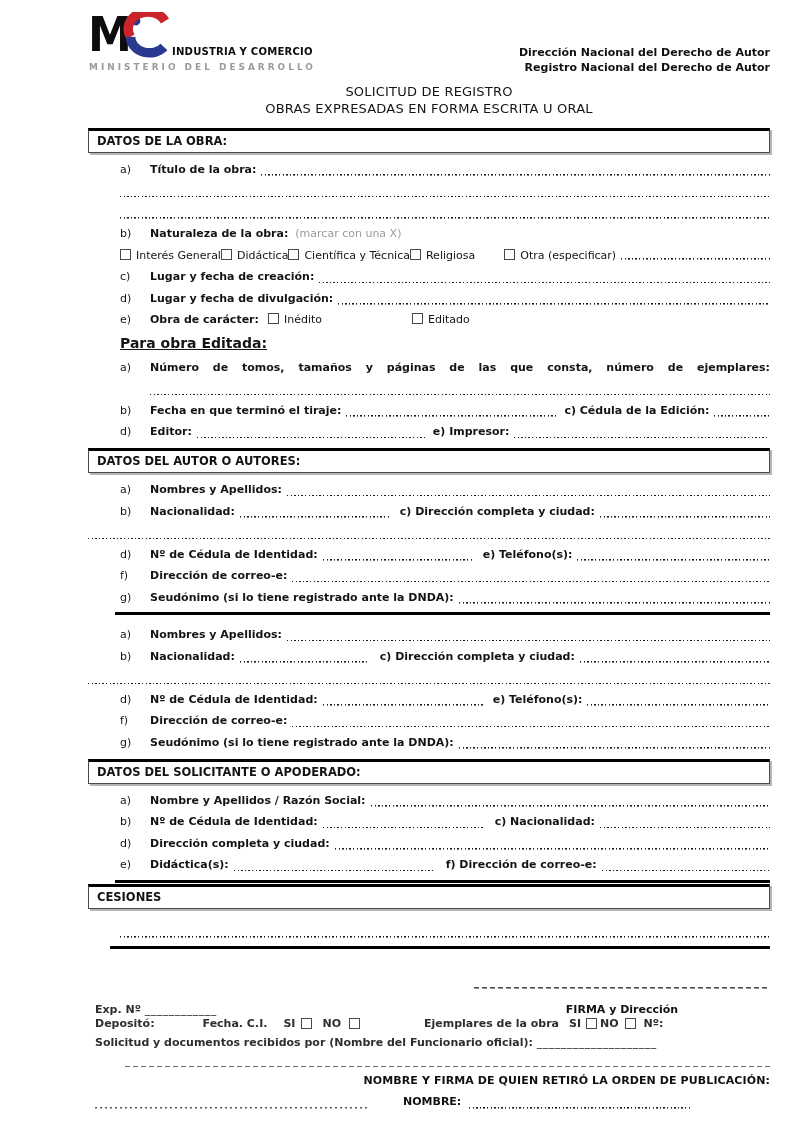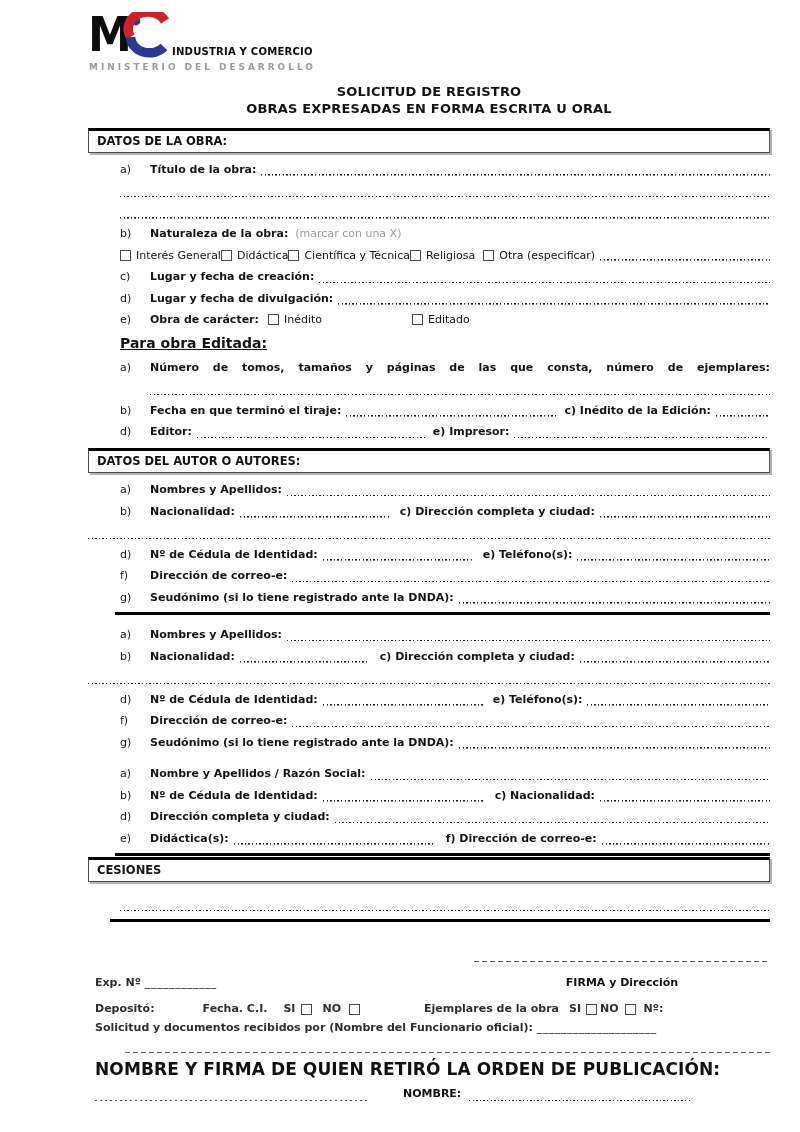--- a/index.html
+++ b/index.html
@@ -13,21 +13,21 @@
 
   
   .hdr { display:flex; justify-content:space-between; align-items:flex-end; height:66px; }
   .logo { position:relative; width:230px; height:64px; flex:none; }
   .logo-m { position:absolute; left:0; top:-4px; font-size:48px; font-weight:bold; letter-spacing:-3px; line-height:1; color:#0d0d0d; transform:scaleX(.92); transform-origin:left; }
   .logo-c { position:absolute; left:34px; top:-2px; }
   .logo-ic { position:absolute; left:84px; top:31px; font-size:10.5px; font-weight:bold; letter-spacing:.2px; color:#0d0d0d; white-space:nowrap; transform:scaleX(.96); transform-origin:left; }
   .logo-min { position:absolute; left:1px; top:47px; font-size:9.5px; color:#9b9b9b; letter-spacing:3.2px; white-space:nowrap; font-weight:bold; transform:scaleX(.94); transform-origin:left; }
   .hdr-right { text-align:right; font-size:11px; font-weight:bold; line-height:1.35; padding-bottom:2px; color:#111; }
 
-  .titles { text-align:center; font-weight:bold; font-size:13px; line-height:1.3; margin-top:6px; letter-spacing:.2px; }
+  .titles { text-align:center; font-weight:normal; font-size:13px; line-height:1.3; margin-top:6px; letter-spacing:.2px; }
 
   
   .secbox {
     border:1px solid #4a4a4a; border-top:3px solid #000;
     box-shadow:2px 2px 0 #b5b5b5;
     padding:3px 8px 4px; font-weight:bold; font-size:11.5px;
     margin-top:10px; background:#fff;
   }
   .content { margin-left:32px; padding-top:10px; }
 
@@ -38,56 +38,60 @@
   .note { color:#9a9a9a; margin-left:2px; }
   .dots { flex:1 1 auto; height:11px;
     background:repeating-linear-gradient(to right,#1c1c1c 0 1.4px,transparent 1.4px 3.6px) left bottom / 100% 1.6px no-repeat; }
   .dots.fx { flex:none; }
   .w130{width:130px;} .w150{width:150px;} .w160{width:160px;} .w200{width:200px;} .w210{width:210px;} .w230{width:230px;}
   .outdent { margin-left:-32px; }
   .just { flex:1; font-weight:bold; text-align:justify; text-align-last:justify; white-space:normal; }
 
   .cb { display:inline-block; width:11px; height:11px; border:1.3px solid #4a4a4a; background:#fff; flex:none; vertical-align:-2px; }
   .cbrow { justify-content:space-between; }
-  .cbitem { display:flex; align-items:center; gap:5px; white-space:nowrap; }
-  .cbitem.grow { flex:1 1 auto; margin-left:8px; }
+  .cbitem { display:flex; gap:5px; white-space:nowrap; }
+  .cbitem.grow { flex:1 1 auto; margin-left:29px; }
 
   .subhead { font-weight:bold; font-size:14px; text-decoration:underline; margin:2px 0 10px; }
 
   hr.thick { border:0; border-top:3.5px solid #000; margin:4px 0 11px 27px; }
 
   
   .footer { margin-left:7px; margin-top:30px; color:#2e2e2e; }
   .f-row { display:flex; align-items:flex-end; font-size:11px; font-weight:bold; line-height:14px; }
   .blank { font-weight:bold; color:#555; letter-spacing:.5px; }
   .sigdash { width:296px; height:10px; margin-left:auto;
     background:repeating-linear-gradient(to right,#4e4e4e 0 5px,transparent 5px 8px) left bottom / 100% 1.6px no-repeat; }
   .firma-lbl { width:296px; text-align:center; font-size:11px; font-weight:bold; color:#111; }
   .longdash { height:10px; margin:8px 0 6px 30px;
     background:repeating-linear-gradient(to right,#6a6a6a 0 5px,transparent 5px 8px) left bottom / 100% 1.4px no-repeat; }
   .dotted-gray { height:10px;
     background:repeating-linear-gradient(to right,#555 0 1.6px,transparent 1.6px 5px) left bottom / 100% 1.5px no-repeat; }
-  .retiro { font-size:17px; font-weight:bold; color:#111; margin:6px 0 8px; letter-spacing:.1px; }
+  .retiro { font-size:11px; font-weight:bold; color:#111; margin:6px 0 8px; letter-spacing:.1px;text-align:right; }
 </style>
 </head>
 <body>
 
 <div class="page">
 
   <div class="hdr">
     <div class="logo">
       <span class="logo-m">M</span>
       <svg class="logo-c" width="50" height="50" viewBox="0 0 50 50">
         <circle cx="14" cy="9" r="4.4" fill="#2b3990"></circle>
         <path d="M43 9 A 19 16.5 0 0 0 8.5 25" stroke="#c9242b" stroke-width="9.5" fill="none"></path>
         <path d="M8.5 25 A 19 16.5 0 0 0 42 35" stroke="#2b3990" stroke-width="9.5" fill="none"></path>
       </svg>
       <span class="logo-ic">INDUSTRIA Y COMERCIO</span>
       <span class="logo-min">MINISTERIO DEL DESARROLLO</span>
     </div>
+    <div class="hdr-right">
+      <div>Dirección Nacional del Derecho de Autor</div>
+      <div>Registro Nacional del Derecho de Autor</div>
+    </div>
   </div>
 
   <div class="titles">
     <div>SOLICITUD DE REGISTRO</div>
     <div>OBRAS EXPRESADAS EN FORMA ESCRITA U ORAL</div>
   </div>
 
   <div class="secbox">
     <span>DATOS DE LA OBRA:</span>
   </div>
@@ -164,21 +168,21 @@
       <span class="just">Número de tomos, tamaños y páginas de las que consta, número de ejemplares:</span>
     </div>
     <div class="row" style="margin-left:30px">
         <span class="dots"></span>
       </div>
 
     <div class="row">
       <span class="let">b)</span>
       <span class="lbl">Fecha en que terminó el tiraje:</span>
       <span class="dots fx w210"></span>
-      <span class="lbl" style="margin-left:8px">c) Inédito de la Edición:</span>
+      <span class="lbl" style="margin-left:8px">c) Cédula de la Edición:</span>
       <span class="dots"></span>
     </div>
     <div class="row">
       <span class="let">d)</span>
       <span class="lbl">Editor:</span>
       <span class="dots fx w230"></span>
       <span class="lbl" style="margin-left:6px">e) Impresor:</span>
       <span class="dots"></span>
     </div>
   </div>
@@ -252,20 +256,23 @@
       <span class="lbl">Dirección de correo-e:</span>
       <span class="dots"></span>
     </div>
     <div class="row">
       <span class="let">g)</span>
       <span class="lbl">Seudónimo (si lo tiene registrado ante la DNDA):</span>
       <span class="dots"></span>
     </div>
   </div>
 
+  <div class="secbox">
+    <span>DATOS DEL SOLICITANTE O APODERADO:</span>
+  </div>
   <div class="content">
     <div class="row">
       <span class="let">a)</span>
       <span class="lbl">Nombre y Apellidos / Razón Social:</span>
       <span class="dots"></span>
     </div>
     <div class="row">
       <span class="let">b)</span>
       <span class="lbl">Nº de Cédula de Identidad:</span>
       <span class="dots fx w160"></span>
@@ -300,21 +307,21 @@
 
   <div class="footer">
     <div class="f-row">
       <span class="sigdash"></span>
     </div>
     <div class="f-row" style="margin-top:14px">
       <span>Exp. Nº</span>&nbsp;
       <span class="blank">____________</span>
       <span style="margin-left:auto" class="firma-lbl">FIRMA y Dirección</span>
     </div>
-    <div class="f-row" style="margin-top:12px; align-items:center">
+    <div class="f-row" style="margin-top:0; align-items:center">
       <span>Depositó:</span>
       <span style="margin-left:48px">Fecha. C.I.</span>
       <span style="margin-left:16px">SI</span>
       <span class="cb" style="margin-left:6px"></span>
       <span style="margin-left:10px">NO</span>
       <span class="cb" style="margin-left:8px"></span>
       <span style="margin-left:64px">Ejemplares de la obra</span>
       <span style="margin-left:10px">SI</span>
       <span class="cb" style="margin-left:5px"></span>
       <span style="margin-left:3px">NO</span>

